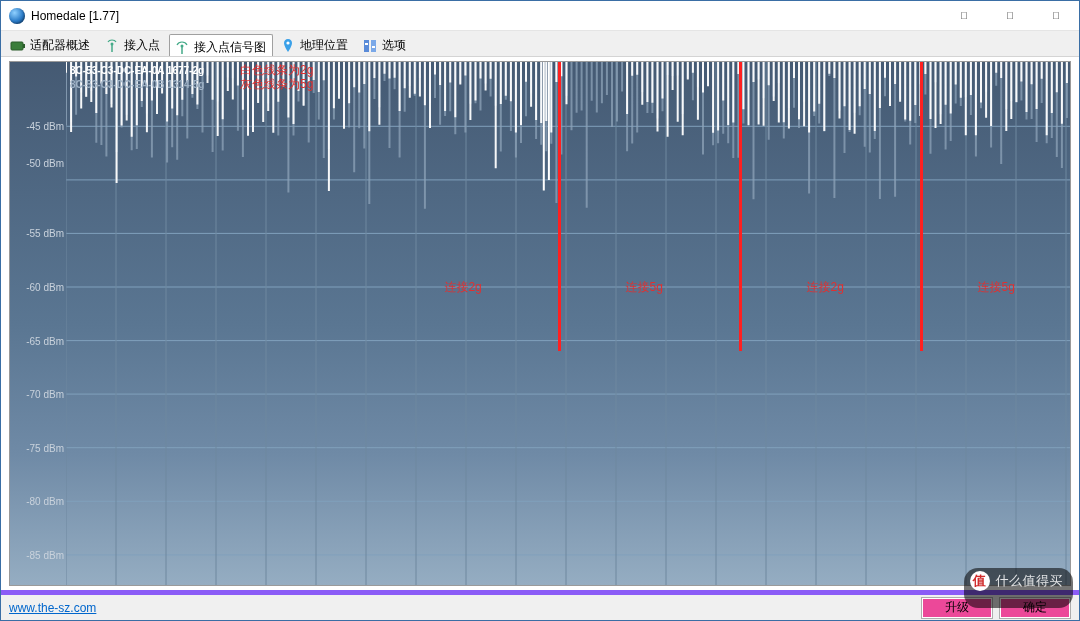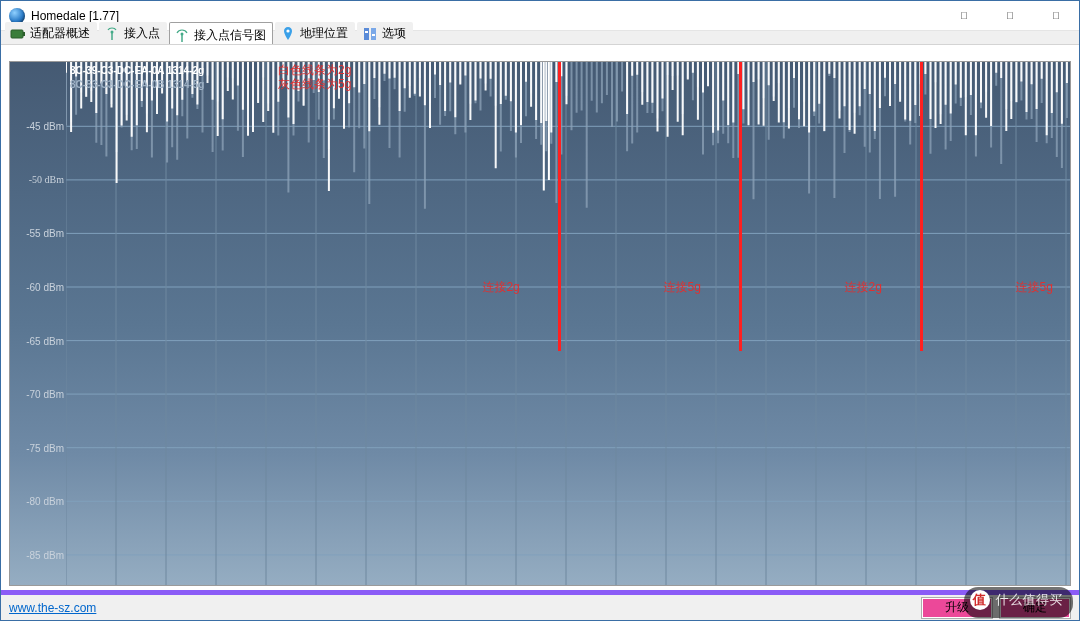--- a/index.html
+++ b/index.html
@@ -29,21 +29,21 @@
   }
   .titlebar .title { color:#000; font-size:12px; }
   .titlebar .spacer { flex:1; }
   .winbtn {
     width:46px; height:30px; display:flex; align-items:center; justify-content:center;
     font-family: "Segoe MDL2 Assets","Segoe UI Symbol",sans-serif; font-size:10px;
     color:#222;
   }
   
   .toolbar {
-    height: 14px;
+    height: 26px;
     background:#f0f0f0;
     border-bottom:1px solid #d4d4d4;
     display:flex;
     align-items:flex-end;
     padding:0 4px;
     gap:2px;
   }
   .tbtn {
     height:22px;
     display:flex;
@@ -85,21 +85,20 @@
   .legend {
     position:absolute; left:60px; top:2px;
     font:bold 10px Verdana,sans-serif;
     line-height:14px;
   }
   .legend .l1{ color:#ffffff; }
   .legend .l2{ color:#9fb2c6; }
   .anno {
     position:absolute; color:#e03030; font:12px/1 "Microsoft YaHei","SimSun",sans-serif;
     white-space:nowrap;
-    margin-left:38px;
   }
   .redbar {
     position:absolute; width:3px; background:#ff2020; top:0;
   }
   
   .footer {
     position:absolute; left:0; right:0; bottom:0; height:30px;
     background:#f0f0f0; border-top:5px solid #8b5cf6;
     display:flex; align-items:center; padding:0 8px;
   }
@@ -107,25 +106,25 @@
   .footer .spacer{ flex:1; }
   .footer .fbtn{
     min-width:72px; height:22px; padding:0 12px;
     border:1px solid #adadad; background:#ec4899;
     display:flex; align-items:center; justify-content:center;
     font-size:12px; margin-left:6px;
     box-shadow: 0 0 0 1px #fff inset;
   }
   
   .watermark{
-    position:absolute; right:6px; bottom:2px;
+    position:absolute; right:6px; bottom:12px;
     color:rgba(255,255,255,.85);
     background:rgba(0,0,0,0.55);
     border-radius:14px;
-    padding:4px 10px 9px 32px;
+    padding:4px 10px 18px 32px;
     font:13px/18px "Microsoft YaHei",sans-serif;
     letter-spacing:.5px;
   }
   .watermark::before{
     content:""; position:absolute; left:6px; top:3px; width:20px; height:20px;
     border-radius:50%; background:#fff;
   }
   .watermark::after{
     content:"值"; position:absolute; left:6px; top:3px; width:20px; height:20px;
     color:#d02b2b; font:bold 13px/20px "Microsoft YaHei"; text-align:center;
@@ -192,21 +191,21 @@
         </svg>
     </span>
     <span>选项</span>
   </div>
 </div>
 
 <div class="main">
 
   <div class="yaxis" id="yaxis">
       <div class="ylab" style="top: 64.2857px;">-45 dBm</div>
-      <div class="ylab" style="top: 117px; font-family: Liberation Serif, serif;">-50 dBm</div>
+      <div class="ylab" style="top: 101px;">-50 dBm</div>
       <div class="ylab" style="top: 171.429px;">-55 dBm</div>
       <div class="ylab" style="top: 225px;">-60 dBm</div>
       <div class="ylab" style="top: 278.571px;">-65 dBm</div>
       <div class="ylab" style="top: 332.143px;">-70 dBm</div>
       <div class="ylab" style="top: 385.714px;">-75 dBm</div>
       <div class="ylab" style="top: 439.286px;">-80 dBm</div>
       <div class="ylab" style="top: 493px;">-85 dBm</div>
     </div>
 
   <svg id="plotsvg" style="position:absolute;left:56px;top:0;" preserveAspectRatio="none" width="1006" height="525">
@@ -239,21 +238,21 @@
       <line x1="850" y1="0" x2="850" y2="525" stroke="#6f889f" stroke-width="1"></line>
       <line x1="900" y1="0" x2="900" y2="525" stroke="#6f889f" stroke-width="1"></line>
       <line x1="950" y1="0" x2="950" y2="525" stroke="#6f889f" stroke-width="1"></line>
       <line x1="1000" y1="0" x2="1000" y2="525" stroke="#6f889f" stroke-width="1"></line>
       <path d="M0.0 0 L0.0 63.4 M5.1 0 L5.1 60.2 M10.1 0 L10.1 52.7 M15.2 0 L15.2 30.6 M20.2 0 L20.2 35.0 M25.3 0 L25.3 29.0 M30.3 0 L30.3 80.8 M35.4 0 L35.4 83.0 M40.4 0 L40.4 94.4 M45.5 0 L45.5 42.1 M50.6 0 L50.6 89.9 M55.6 0 L55.6 65.5 M60.7 0 L60.7 52.7 M65.7 0 L65.7 88.3 M70.8 0 L70.8 86.9 M75.8 0 L75.8 45.0 M80.9 0 L80.9 51.6 M85.9 0 L85.9 95.5 M91.0 0 L91.0 30.5 M96.1 0 L96.1 18.3 M101.1 0 L101.1 100.5 M106.2 0 L106.2 85.2 M111.2 0 L111.2 97.8 M116.3 0 L116.3 54.3 M121.3 0 L121.3 76.5 M126.4 0 L126.4 35.8 M131.4 0 L131.4 46.9 M136.5 0 L136.5 70.5 M141.5 0 L141.5 13.6 M146.6 0 L146.6 90.0 M151.7 0 L151.7 39.4 M156.7 0 L156.7 88.5 M161.8 0 L161.8 15.4 M166.8 0 L166.8 16.3 M171.9 0 L171.9 68.7 M176.9 0 L176.9 95.0 M182.0 0 L182.0 43.6 M187.0 0 L187.0 63.2 M192.1 0 L192.1 39.8 M197.2 0 L197.2 15.5 M202.2 0 L202.2 41.5 M207.3 0 L207.3 38.1 M212.3 0 L212.3 73.4 M217.4 0 L217.4 10.8 M222.4 0 L222.4 130.4 M227.5 0 L227.5 73.5 M232.5 0 L232.5 39.5 M237.6 0 L237.6 43.2 M242.7 0 L242.7 80.5 M247.7 0 L247.7 31.0 M252.8 0 L252.8 57.5 M257.8 0 L257.8 96.1 M262.9 0 L262.9 87.2 M267.9 0 L267.9 57.6 M273.0 0 L273.0 11.7 M278.0 0 L278.0 61.6 M283.1 0 L283.1 65.4 M288.2 0 L288.2 110.3 M293.2 0 L293.2 66.3 M298.3 0 L298.3 86.5 M303.3 0 L303.3 141.9 M308.4 0 L308.4 36.9 M313.4 0 L313.4 45.3 M318.5 0 L318.5 18.9 M323.5 0 L323.5 86.0 M328.6 0 L328.6 27.3 M333.6 0 L333.6 95.6 M338.7 0 L338.7 49.8 M343.8 0 L343.8 23.9 M348.8 0 L348.8 33.8 M353.9 0 L353.9 16.1 M358.9 0 L358.9 146.8 M364.0 0 L364.0 40.9 M369.0 0 L369.0 36.0 M374.1 0 L374.1 62.8 M379.1 0 L379.1 54.1 M384.2 0 L384.2 49.2 M389.3 0 L389.3 72.3 M394.3 0 L394.3 21.5 M399.4 0 L399.4 70.5 M404.4 0 L404.4 41.7 M409.5 0 L409.5 41.3 M414.5 0 L414.5 48.4 M419.6 0 L419.6 21.6 M424.6 0 L424.6 34.4 M429.7 0 L429.7 43.7 M434.8 0 L434.8 89.6 M439.8 0 L439.8 37.7 M444.9 0 L444.9 69.0 M449.9 0 L449.9 95.5 M455.0 0 L455.0 81.0 M460.0 0 L460.0 54.2 M465.1 0 L465.1 31.5 M470.1 0 L470.1 77.1 M475.2 0 L475.2 82.7 M480.3 0 L480.3 89.3 M485.3 0 L485.3 81.7 M490.4 0 L490.4 141.1 M495.4 0 L495.4 92.6 M500.5 0 L500.5 33.8 M505.5 0 L505.5 68.3 M510.6 0 L510.6 50.8 M515.6 0 L515.6 48.5 M520.7 0 L520.7 145.7 M525.7 0 L525.7 38.7 M530.8 0 L530.8 50.5 M535.9 0 L535.9 41.2 M540.9 0 L540.9 33.1 M546.0 0 L546.0 64.9 M551.0 0 L551.0 59.4 M556.1 0 L556.1 29.4 M561.1 0 L561.1 89.3 M566.2 0 L566.2 81.6 M571.2 0 L571.2 70.6 M576.3 0 L576.3 29.9 M581.4 0 L581.4 51.1 M586.4 0 L586.4 51.1 M591.5 0 L591.5 56.5 M596.5 0 L596.5 49.3 M601.6 0 L601.6 13.1 M606.6 0 L606.6 14.0 M611.7 0 L611.7 13.5 M616.7 0 L616.7 51.9 M621.8 0 L621.8 16.6 M626.9 0 L626.9 38.3 M631.9 0 L631.9 25.3 M637.0 0 L637.0 92.6 M642.0 0 L642.0 24.1 M647.1 0 L647.1 83.2 M652.1 0 L652.1 81.3 M657.2 0 L657.2 71.8 M662.2 0 L662.2 81.2 M667.3 0 L667.3 95.9 M672.4 0 L672.4 95.7 M677.4 0 L677.4 61.5 M682.5 0 L682.5 28.0 M687.5 0 L687.5 137.2 M692.6 0 L692.6 17.6 M697.6 0 L697.6 36.2 M702.7 0 L702.7 77.8 M707.7 0 L707.7 34.6 M712.8 0 L712.8 21.0 M717.8 0 L717.8 76.6 M722.9 0 L722.9 46.1 M728.0 0 L728.0 45.7 M733.0 0 L733.0 65.9 M738.1 0 L738.1 39.8 M743.1 0 L743.1 131.5 M748.2 0 L748.2 54.1 M753.2 0 L753.2 61.6 M758.3 0 L758.3 69.4 M763.3 0 L763.3 14.1 M768.4 0 L768.4 135.9 M773.5 0 L773.5 48.4 M778.5 0 L778.5 91.0 M783.6 0 L783.6 70.1 M788.6 0 L788.6 50.7 M793.7 0 L793.7 53.2 M798.7 0 L798.7 84.8 M803.8 0 L803.8 90.4 M808.8 0 L808.8 76.9 M813.9 0 L813.9 137.0 M819.0 0 L819.0 34.3 M824.0 0 L824.0 24.2 M829.1 0 L829.1 134.8 M834.1 0 L834.1 36.8 M839.2 0 L839.2 59.6 M844.2 0 L844.2 82.5 M849.3 0 L849.3 61.1 M854.3 0 L854.3 22.3 M859.4 0 L859.4 32.5 M864.5 0 L864.5 91.7 M869.5 0 L869.5 20.3 M874.6 0 L874.6 52.2 M879.6 0 L879.6 87.5 M884.7 0 L884.7 78.9 M889.7 0 L889.7 41.6 M894.8 0 L894.8 43.9 M899.8 0 L899.8 34.9 M904.9 0 L904.9 53.1 M909.9 0 L909.9 94.6 M915.0 0 L915.0 46.3 M920.1 0 L920.1 29.8 M925.1 0 L925.1 85.6 M930.2 0 L930.2 23.8 M935.2 0 L935.2 102.1 M940.3 0 L940.3 47.1 M945.3 0 L945.3 39.0 M950.4 0 L950.4 40.8 M955.4 0 L955.4 38.5 M960.5 0 L960.5 57.5 M965.6 0 L965.6 57.1 M970.6 0 L970.6 80.1 M975.7 0 L975.7 41.1 M980.7 0 L980.7 81.3 M985.8 0 L985.8 75.9 M990.8 0 L990.8 95.1 M995.9 0 L995.9 105.9 M1000.9 0 L1000.9 56.0 M1006.0 0 L1006.0 31.7 " stroke="#8ea3b8" stroke-width="2" fill="none" opacity="0.75"></path>
       <path d="M0.0 0 L0.0 10.7 M5.1 0 L5.1 70.0 M10.1 0 L10.1 14.4 M15.2 0 L15.2 46.6 M20.2 0 L20.2 34.7 M25.3 0 L25.3 39.9 M30.3 0 L30.3 51.0 M35.4 0 L35.4 21.4 M40.4 0 L40.4 31.9 M45.5 0 L45.5 45.4 M50.6 0 L50.6 121.1 M55.6 0 L55.6 63.5 M60.7 0 L60.7 58.4 M65.7 0 L65.7 74.7 M70.8 0 L70.8 63.2 M75.8 0 L75.8 39.1 M80.9 0 L80.9 70.3 M85.9 0 L85.9 38.6 M91.0 0 L91.0 52.1 M96.1 0 L96.1 31.5 M101.1 0 L101.1 59.6 M106.2 0 L106.2 46.5 M111.2 0 L111.2 53.2 M116.3 0 L116.3 37.7 M121.3 0 L121.3 19.4 M126.4 0 L126.4 32.0 M131.4 0 L131.4 42.6 M136.5 0 L136.5 10.7 M141.5 0 L141.5 21.1 M146.6 0 L146.6 37.7 M151.7 0 L151.7 74.0 M156.7 0 L156.7 57.2 M161.8 0 L161.8 29.1 M166.8 0 L166.8 37.6 M171.9 0 L171.9 23.6 M176.9 0 L176.9 47.7 M182.0 0 L182.0 73.8 M187.0 0 L187.0 69.9 M192.1 0 L192.1 40.9 M197.2 0 L197.2 60.1 M202.2 0 L202.2 49.1 M207.3 0 L207.3 70.8 M212.3 0 L212.3 39.8 M217.4 0 L217.4 24.6 M222.4 0 L222.4 55.4 M227.5 0 L227.5 61.9 M232.5 0 L232.5 28.9 M237.6 0 L237.6 43.8 M242.7 0 L242.7 19.9 M247.7 0 L247.7 18.1 M252.8 0 L252.8 30.1 M257.8 0 L257.8 18.2 M262.9 0 L262.9 129.1 M267.9 0 L267.9 46.3 M273.0 0 L273.0 36.7 M278.0 0 L278.0 66.8 M283.1 0 L283.1 41.2 M288.2 0 L288.2 25.2 M293.2 0 L293.2 30.6 M298.3 0 L298.3 22.0 M303.3 0 L303.3 69.2 M308.4 0 L308.4 16.0 M313.4 0 L313.4 62.8 M318.5 0 L318.5 11.8 M323.5 0 L323.5 16.4 M328.6 0 L328.6 15.7 M333.6 0 L333.6 49.1 M338.7 0 L338.7 26.2 M343.8 0 L343.8 35.7 M348.8 0 L348.8 31.8 M353.9 0 L353.9 34.4 M358.9 0 L358.9 43.3 M364.0 0 L364.0 66.1 M369.0 0 L369.0 12.6 M374.1 0 L374.1 22.9 M379.1 0 L379.1 49.0 M384.2 0 L384.2 20.6 M389.3 0 L389.3 55.2 M394.3 0 L394.3 22.6 M399.4 0 L399.4 13.6 M404.4 0 L404.4 57.9 M409.5 0 L409.5 38.5 M414.5 0 L414.5 16.5 M419.6 0 L419.6 28.5 M424.6 0 L424.6 16.8 M429.7 0 L429.7 106.3 M434.8 0 L434.8 41.9 M439.8 0 L439.8 33.7 M444.9 0 L444.9 39.3 M449.9 0 L449.9 70.4 M455.0 0 L455.0 63.1 M460.0 0 L460.0 19.8 M465.1 0 L465.1 44.8 M470.1 0 L470.1 58.1 M475.2 0 L475.2 60.9 M480.3 0 L480.3 59.0 M485.3 0 L485.3 70.4 M490.4 0 L490.4 20.1 M495.4 0 L495.4 14.3 M500.5 0 L500.5 42.2 M561.1 0 L561.1 51.9 M566.2 0 L566.2 13.7 M571.2 0 L571.2 12.7 M576.3 0 L576.3 42.8 M581.4 0 L581.4 40.1 M586.4 0 L586.4 40.8 M591.5 0 L591.5 69.6 M596.5 0 L596.5 36.5 M601.6 0 L601.6 74.7 M606.6 0 L606.6 27.9 M611.7 0 L611.7 59.7 M616.7 0 L616.7 73.3 M621.8 0 L621.8 17.6 M626.9 0 L626.9 10.8 M631.9 0 L631.9 57.7 M637.0 0 L637.0 30.4 M642.0 0 L642.0 24.2 M647.1 0 L647.1 70.8 M652.1 0 L652.1 68.4 M657.2 0 L657.2 38.5 M662.2 0 L662.2 63.1 M667.3 0 L667.3 60.5 M672.4 0 L672.4 11.9 M677.4 0 L677.4 47.3 M682.5 0 L682.5 63.2 M687.5 0 L687.5 20.0 M692.6 0 L692.6 62.6 M697.6 0 L697.6 63.7 M702.7 0 L702.7 23.3 M707.7 0 L707.7 39.0 M712.8 0 L712.8 60.5 M717.8 0 L717.8 60.2 M722.9 0 L722.9 66.4 M728.0 0 L728.0 16.0 M733.0 0 L733.0 57.2 M738.1 0 L738.1 64.3 M743.1 0 L743.1 70.5 M748.2 0 L748.2 49.4 M753.2 0 L753.2 41.7 M758.3 0 L758.3 68.9 M763.3 0 L763.3 11.8 M768.4 0 L768.4 16.0 M773.5 0 L773.5 56.4 M778.5 0 L778.5 44.3 M783.6 0 L783.6 68.1 M788.6 0 L788.6 71.7 M793.7 0 L793.7 44.3 M798.7 0 L798.7 26.9 M803.8 0 L803.8 32.0 M808.8 0 L808.8 69.1 M813.9 0 L813.9 46.0 M819.0 0 L819.0 15.7 M824.0 0 L824.0 43.9 M829.1 0 L829.1 22.1 M834.1 0 L834.1 39.8 M839.2 0 L839.2 57.4 M844.2 0 L844.2 58.7 M849.3 0 L849.3 43.1 M854.3 0 L854.3 54.0 M859.4 0 L859.4 12.1 M864.5 0 L864.5 57.1 M869.5 0 L869.5 66.1 M874.6 0 L874.6 62.1 M879.6 0 L879.6 42.7 M884.7 0 L884.7 51.4 M889.7 0 L889.7 22.4 M894.8 0 L894.8 35.7 M899.8 0 L899.8 73.3 M904.9 0 L904.9 32.9 M909.9 0 L909.9 73.3 M915.0 0 L915.0 40.6 M920.1 0 L920.1 55.8 M925.1 0 L925.1 63.9 M930.2 0 L930.2 10.8 M935.2 0 L935.2 16.0 M940.3 0 L940.3 68.9 M945.3 0 L945.3 57.1 M950.4 0 L950.4 40.0 M955.4 0 L955.4 19.6 M960.5 0 L960.5 50.0 M965.6 0 L965.6 22.3 M970.6 0 L970.6 46.9 M975.7 0 L975.7 16.8 M980.7 0 L980.7 73.3 M985.8 0 L985.8 51.1 M990.8 0 L990.8 30.3 M995.9 0 L995.9 61.7 M1000.9 0 L1000.9 20.9 M1006.0 0 L1006.0 40.8 " stroke="#ffffff" stroke-width="2" fill="none" opacity="0.95"></path>
       <path d="M477.8 0 L477.8 128.6 M482.9 0 L482.9 117.9" stroke="#ffffff" stroke-width="2"></path>
     </svg>
 
   <div class="legend">
-    <div class="l1">8C-39-C3-DC-EA-0A 1314-2g</div>
+    <div class="l1">8C-53-C3-DC-EA-0A 1677-2g</div>
     <div class="l2">8C-53-C3-DC-EA-0B 1314-5g</div>
   </div>
 
   <div class="anno" style="left:230px; top:2px;">白色线条为2g</div>
   <div class="anno" style="left:230px; top:16px;">灰色线条为5g</div>
 
   <div id="overlays">
       <div class="redbar" style="left: 547.94px; top: 0px; height: 289.286px;"></div>
       <div class="redbar" style="left: 729.02px; top: 0px; height: 289.286px;"></div>
       <div class="redbar" style="left: 910.1px; top: 0px; height: 289.286px;"></div>

